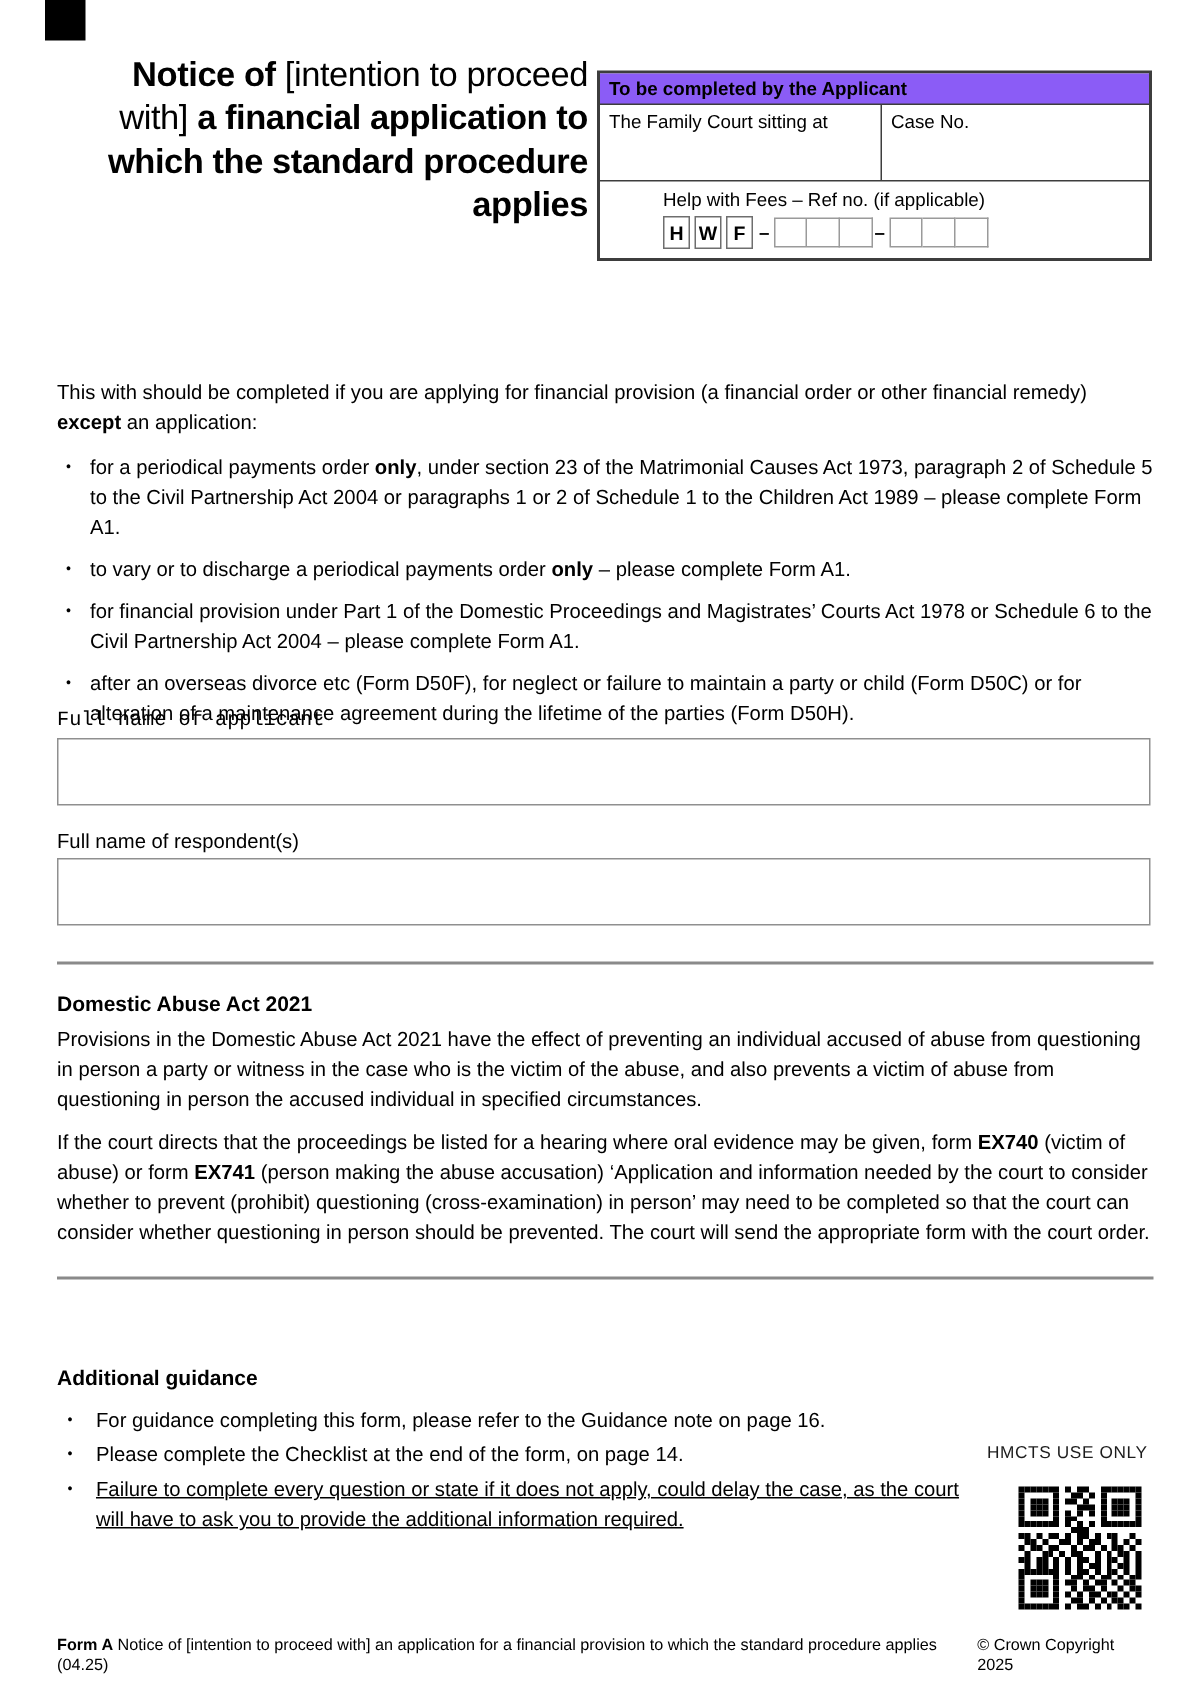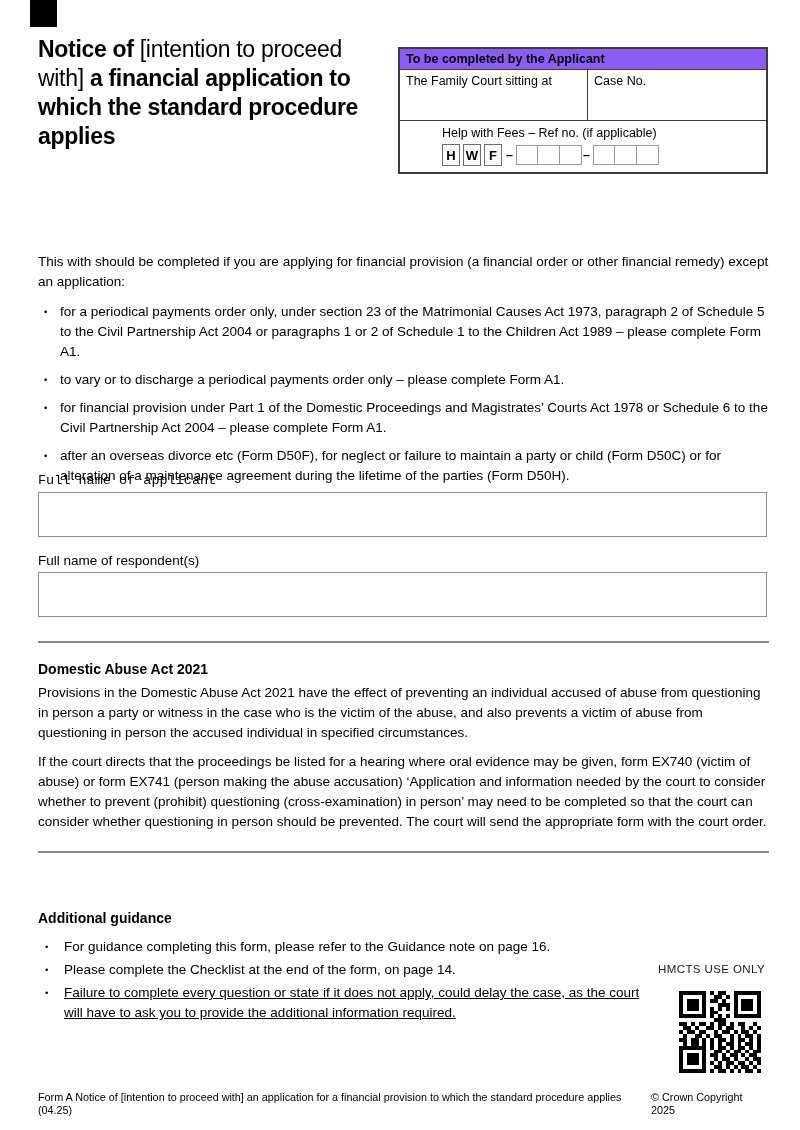--- a/index.html
+++ b/index.html
@@ -5,21 +5,21 @@
   html,body { margin:0; padding:0; }
   body {
     width:800px; height:1130px; background:#ffffff; color:#000;
     font-family:"Liberation Sans", sans-serif; position:relative; overflow:hidden;
   }
   .page { position:absolute; inset:0; }
 
   .corner-mark { position:absolute; left:30px; top:0; width:27px; height:27px; background:#000; }
 
   .title { position:absolute; left:38px; top:35px; width:354px; font-size:23px; line-height:29px;
-           font-weight:bold; letter-spacing:-0.3px; }
+           font-weight:bold; letter-spacing:-0.3px;text-align:right; }
   .title .reg { font-weight:normal; }
 
   
   .app-box { position:absolute; left:398px; top:47px; width:370px; border:2px solid #3d3d3d;
              font-size:12.5px; box-sizing:border-box; }
   .app-box-header { background:#8b5cf6; border-bottom:1px solid #3d3d3d; font-weight:bold;
                     padding:2px 6px; line-height:16px; }
   .app-box-row { display:flex; border-bottom:1px solid #3d3d3d; height:51px; box-sizing:border-box; }
   .cell-court { width:188px; border-right:1px solid #3d3d3d; padding:4px 6px; box-sizing:border-box; }
   .cell-case  { flex:1; padding:4px 6px; }
@@ -59,21 +59,21 @@
   .gbullet .narrow { max-width:578px;text-decoration:underline; }
 
   .hmcts { position:absolute; top:963px; right:35px; font-size:11.5px; letter-spacing:0.4px; color:#1c1c1c; }
 
   .qr { position:absolute; left:679px; top:991px; width:82px; height:82px; display:grid; }
   .qr div { width:100%; height:100%; }
   .qr .qm { background:#000; }
 
   .footer { position:absolute; left:38px; top:1091px; width:730px; font-size:10.8px; line-height:13px;
             display:flex; justify-content:space-between; }
-  b, strong { font-weight:normal;margin-top:44px; }
+  b, strong { font-weight:bold;margin-top:44px; }
 </style>
 </head>
 <body>
 
 <div class="page">
 
   <div class="corner-mark"></div>
 
   <div class="title"><span>Notice of </span><span class="reg">[intention to proceed with] </span><span>a financial application to which the standard procedure applies</span></div>
 

